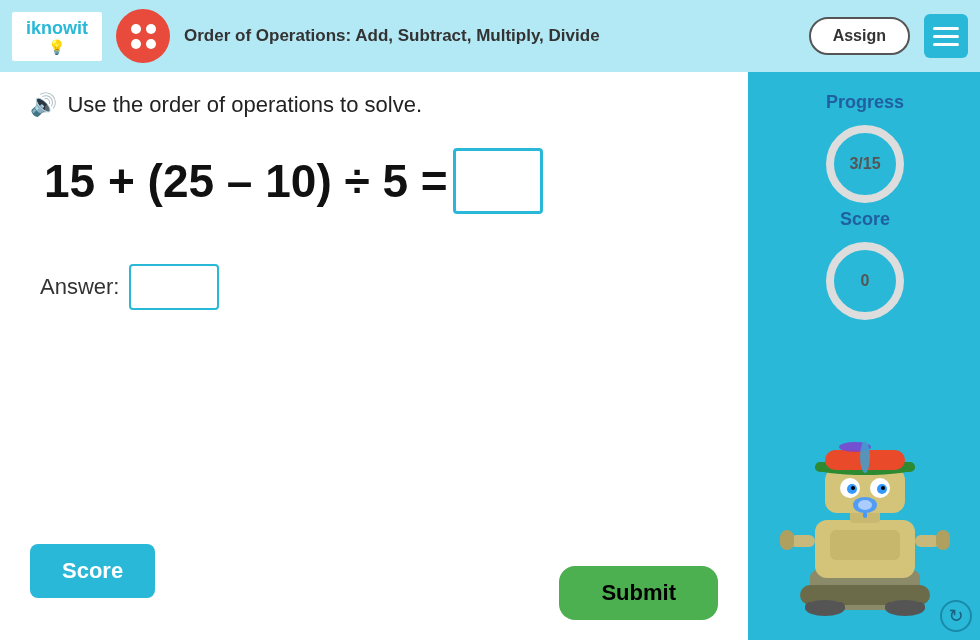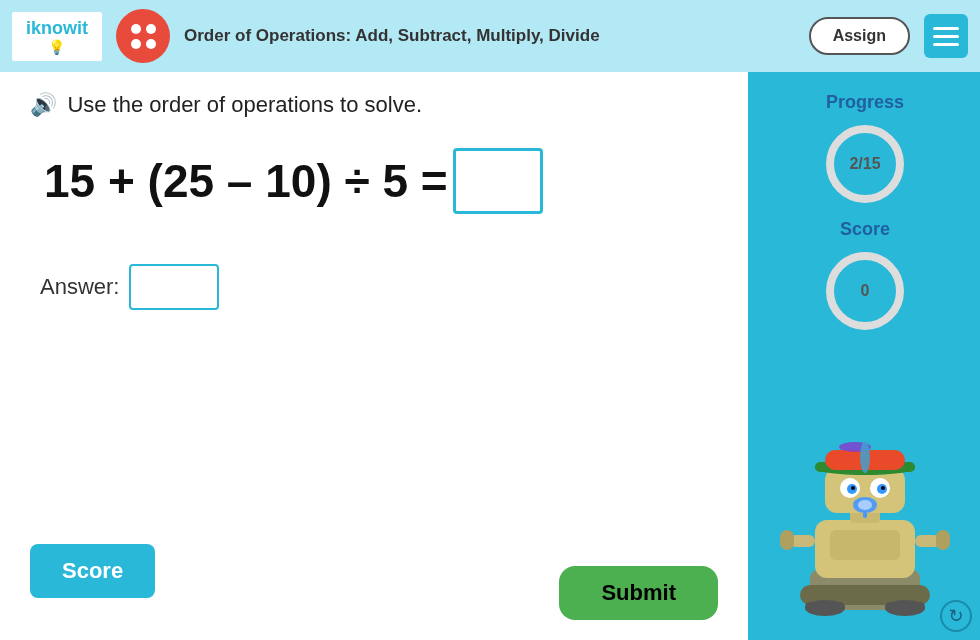--- a/index.html
+++ b/index.html
@@ -202,21 +202,20 @@
     }
 
     
     .right-panel {
       width: 230px;
       background: #29b8d8;
       display: flex;
       flex-direction: column;
       align-items: center;
       padding: 20px 10px 10px;
-      gap: 10px;
       position: relative;
     }
 
     .progress-section {
       display: flex;
       flex-direction: column;
       align-items: center;
       gap: 6px;
     }
     .section-label {
@@ -348,21 +347,21 @@
 
   <div class="right-panel">
 
     <div class="progress-section">
       <span class="section-label">Progress</span>
       <div class="circle-gauge">
         <svg viewBox="0 0 90 90">
           <circle class="circle-bg" cx="45" cy="45" r="35"></circle>
           <circle class="circle-fill" cx="45" cy="45" r="35"></circle>
         </svg>
-        <span class="circle-text">2/15</span>
+        <span class="circle-text">3/15</span>
       </div>
     </div>
 
     <div class="score-section">
       <span class="section-label">Score</span>
       <div class="circle-gauge">
         <svg viewBox="0 0 90 90">
           <circle class="circle-bg" cx="45" cy="45" r="35"></circle>
           <circle class="circle-fill" cx="45" cy="45" r="35"></circle>
         </svg>

